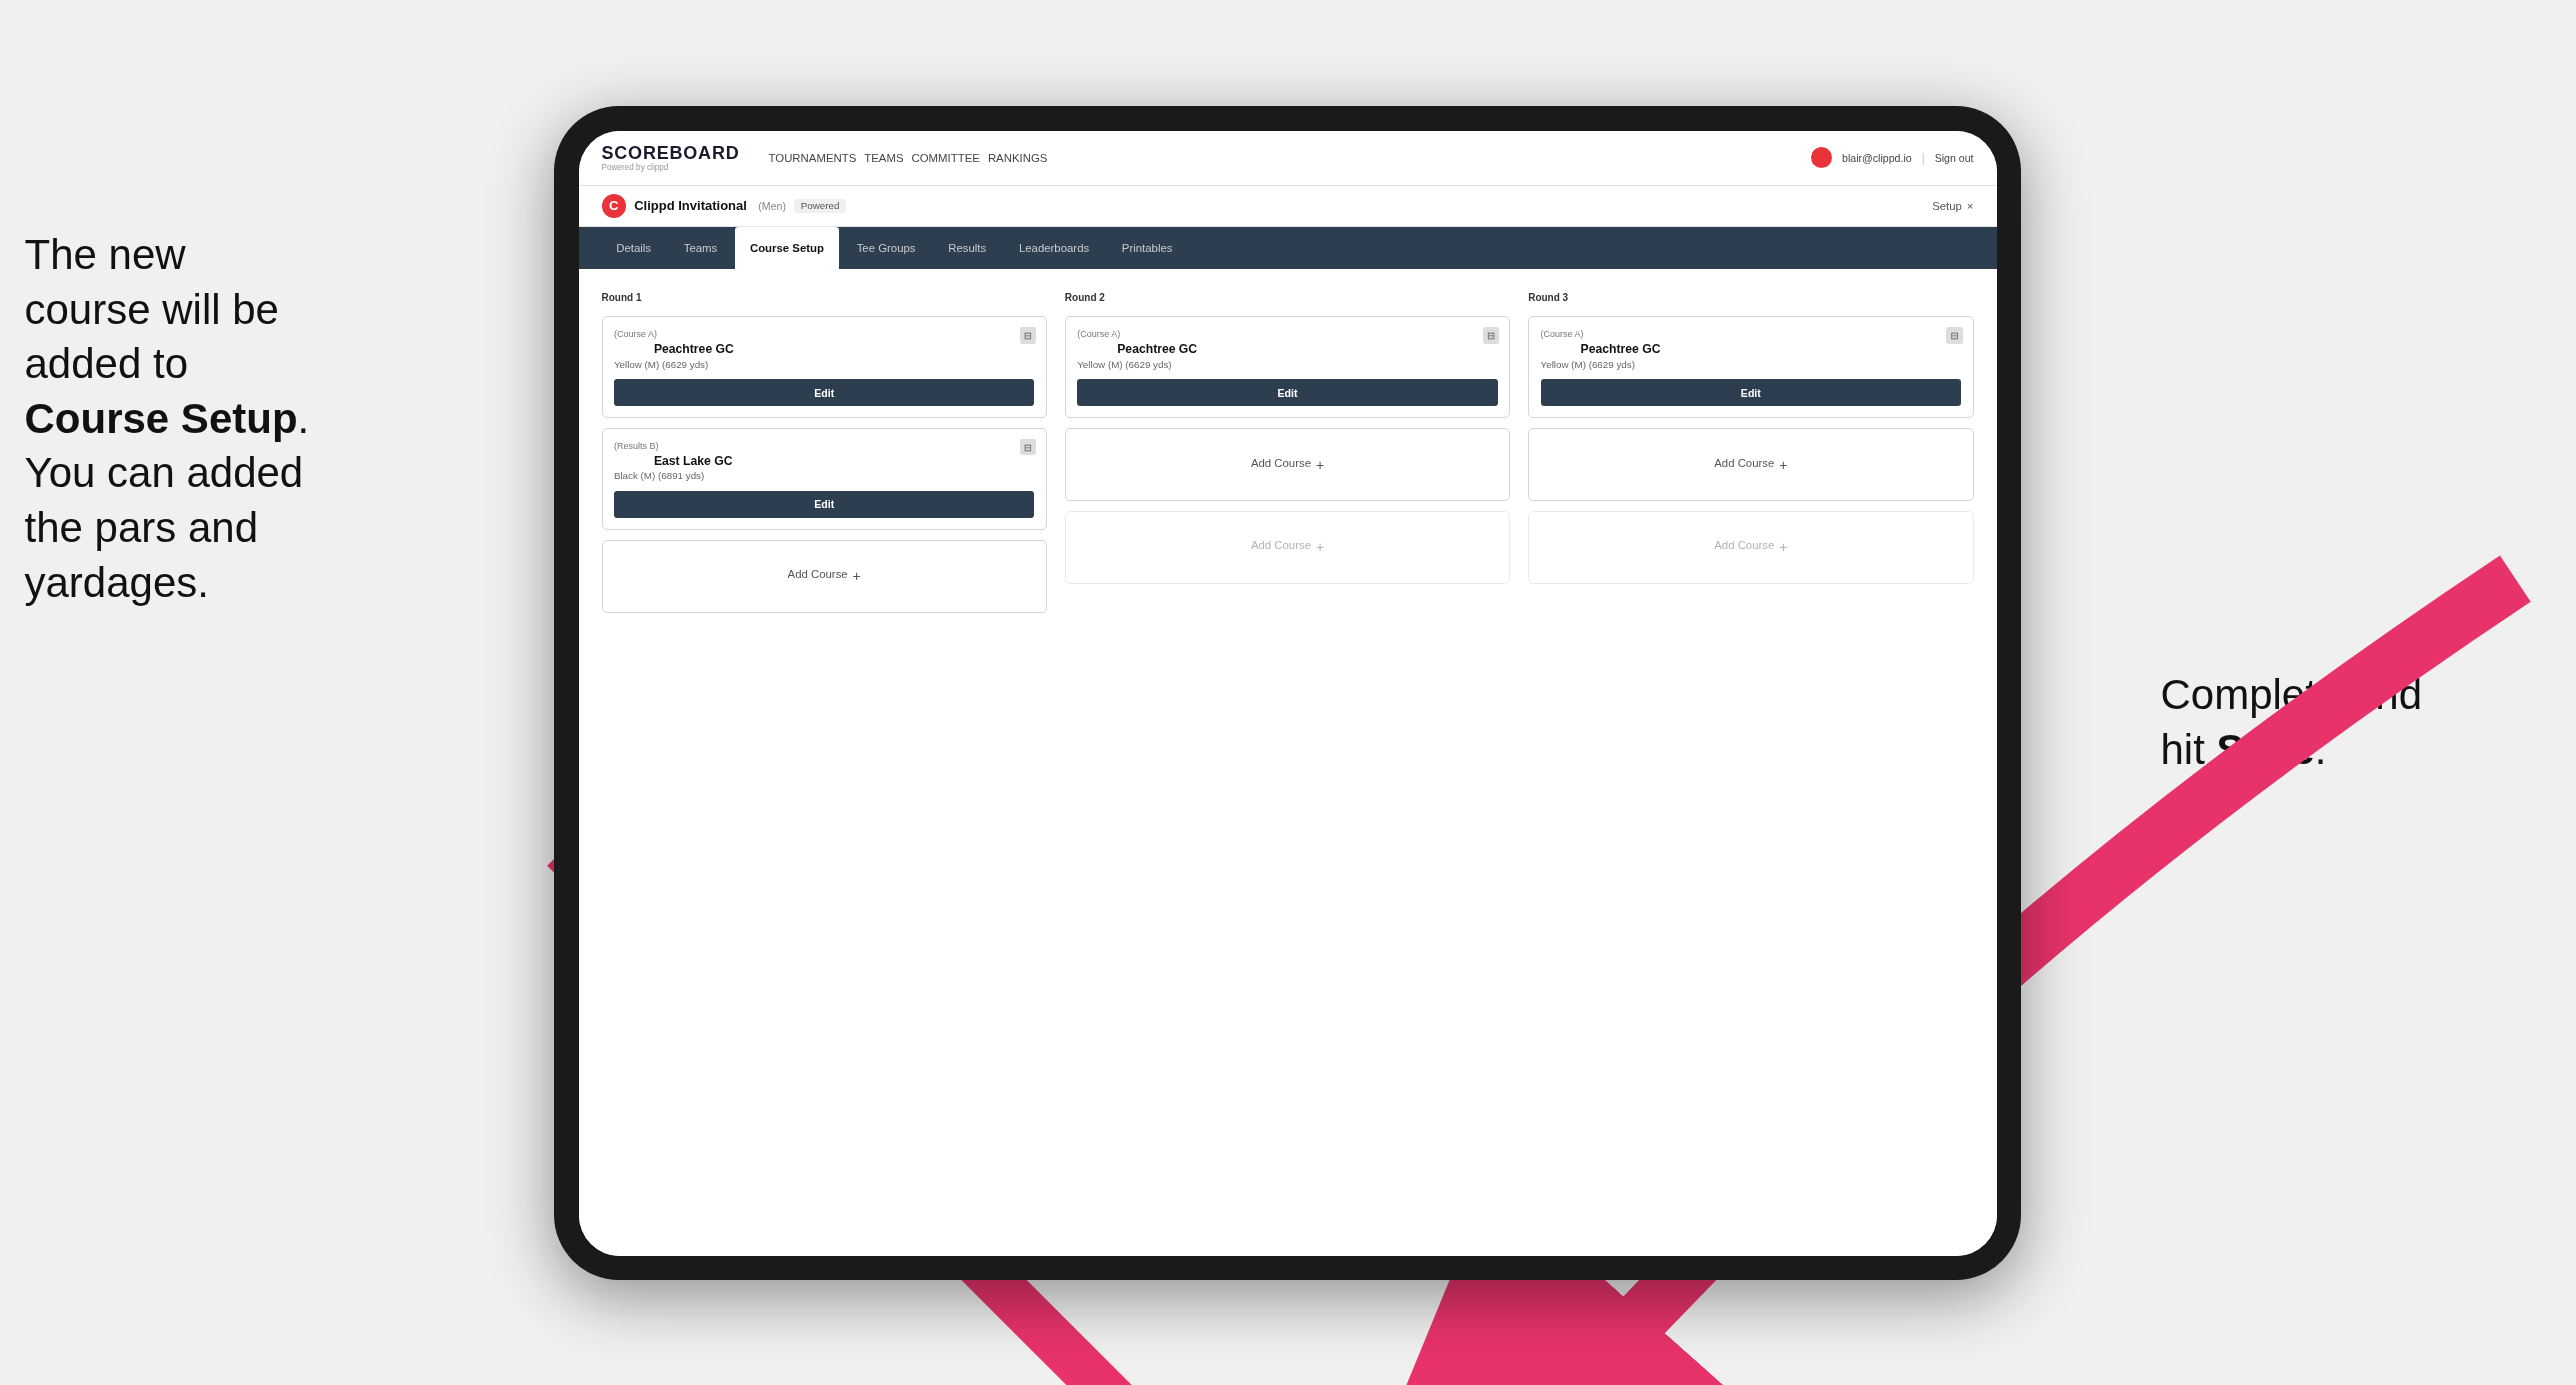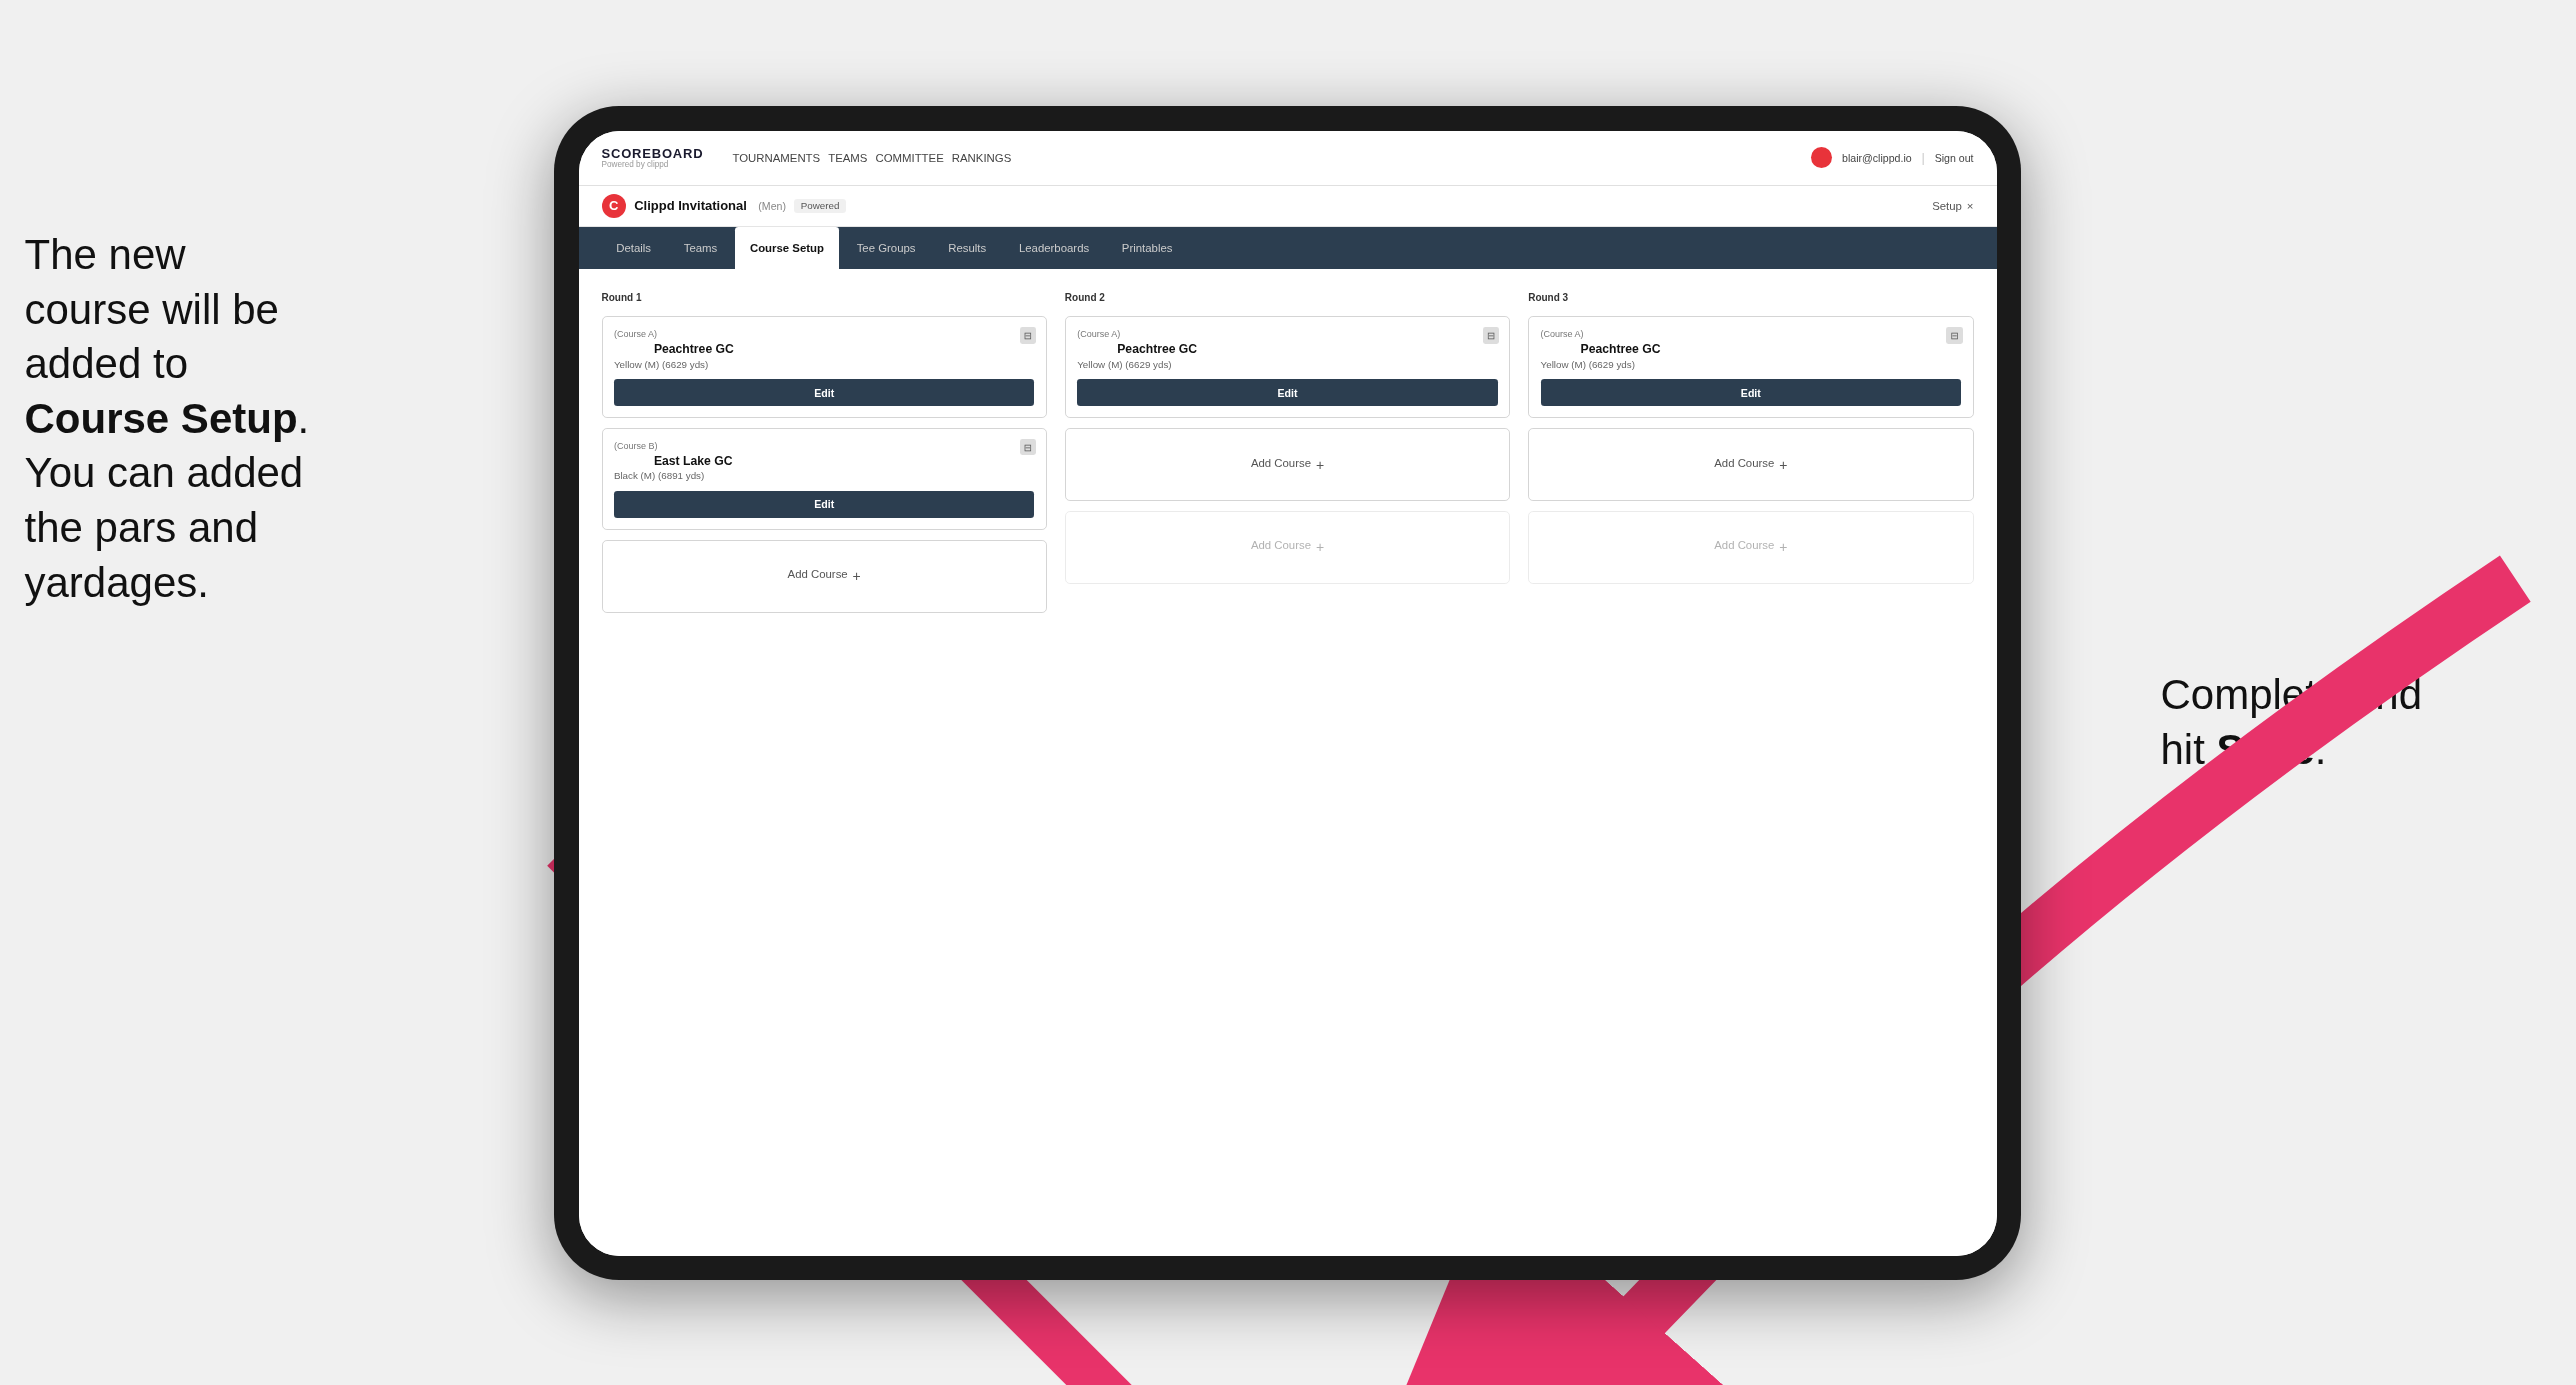--- a/index.html
+++ b/index.html
@@ -97,21 +97,21 @@
       align-items: center;
       gap: 29px;
     }
 
     .scoreboard-logo {
       display: flex;
       flex-direction: column;
     }
 
     .scoreboard-logo .logo-main {
-      font-size: 13px;
+      font-size: 18px;
       font-weight: 900;
       color: #1a1a2e;
       letter-spacing: 0.8px;
       text-transform: uppercase;
     }
 
     .scoreboard-logo .logo-sub {
       font-size: 8.2px;
       color: #999;
       margin-top: -1.6px;
@@ -473,21 +473,21 @@
           <div class="course-card">
             <div class="card-delete">⊟</div>
             <div class="course-tag">(Course A)</div>
             <div class="course-name">Peachtree GC</div>
             <div class="course-details">Yellow (M) (6629 yds)</div>
             <button class="edit-btn">Edit</button>
           </div>
 
           <div class="course-card">
             <div class="card-delete">⊟</div>
-            <div class="course-tag">(Course B)</div>
+            <div class="course-tag">(Results B)</div>
             <div class="course-name">East Lake GC</div>
             <div class="course-details">Black (M) (6891 yds)</div>
             <button class="edit-btn">Edit</button>
           </div>
 
           <div class="add-course-card">
             <span class="add-course-label">
               <span>Add Course</span>
               <span class="plus">+</span>
             </span>

